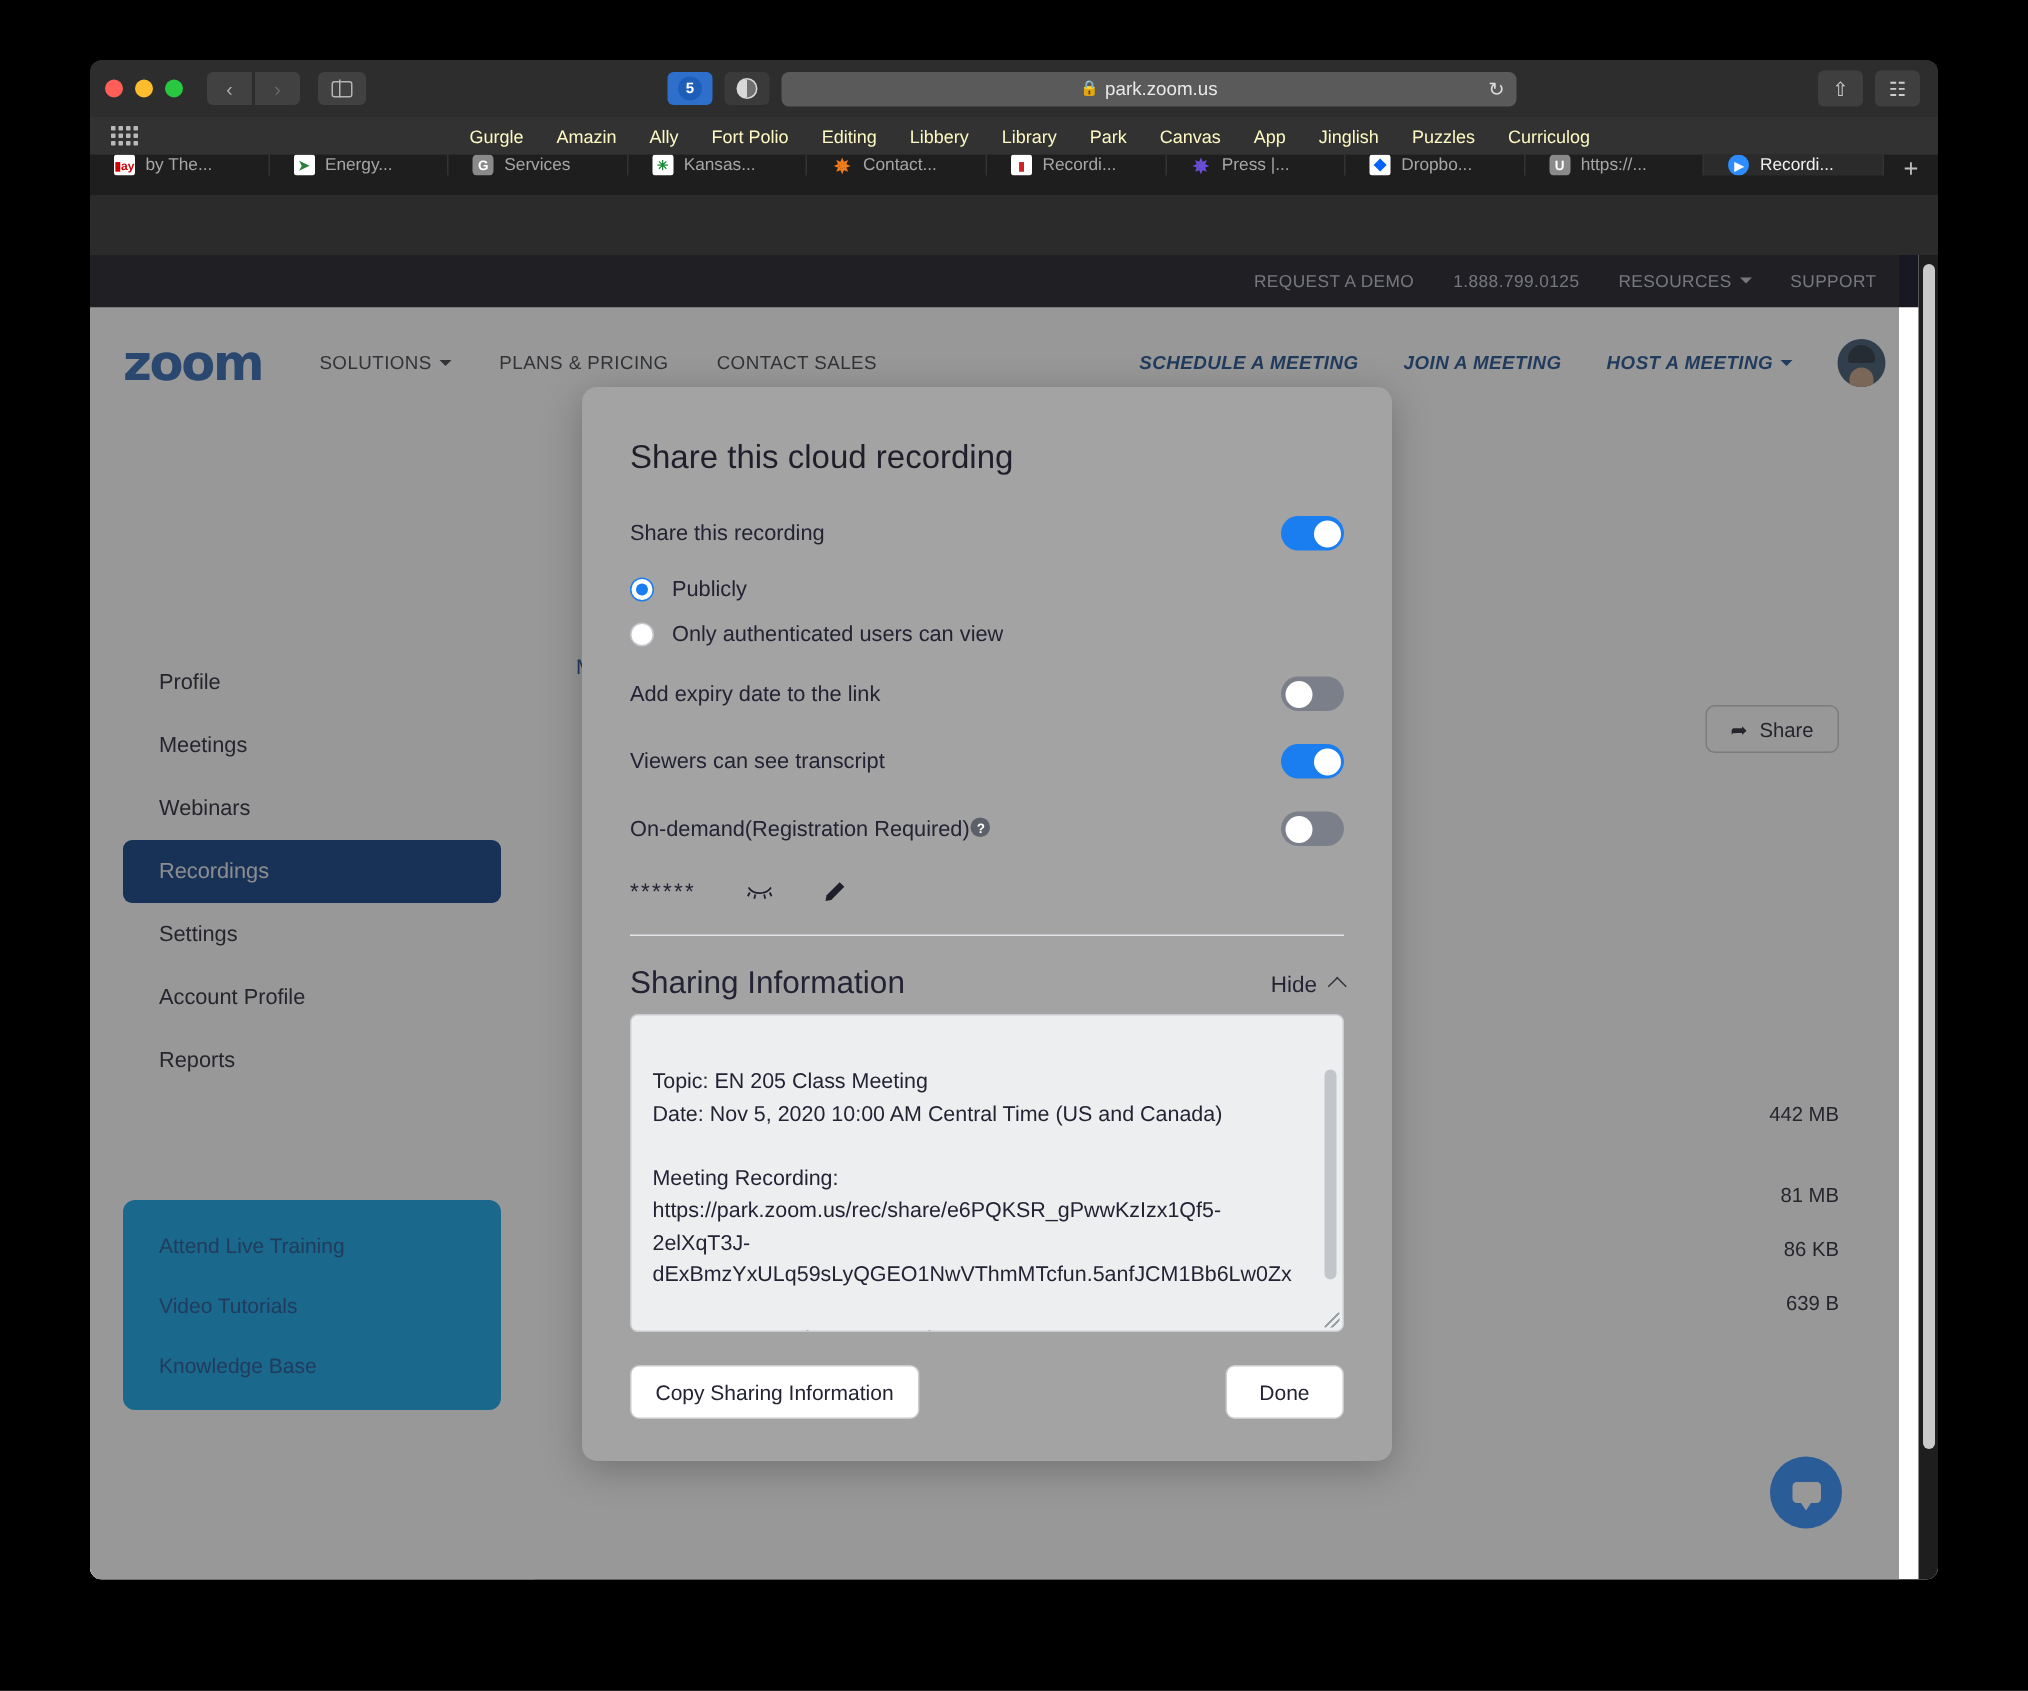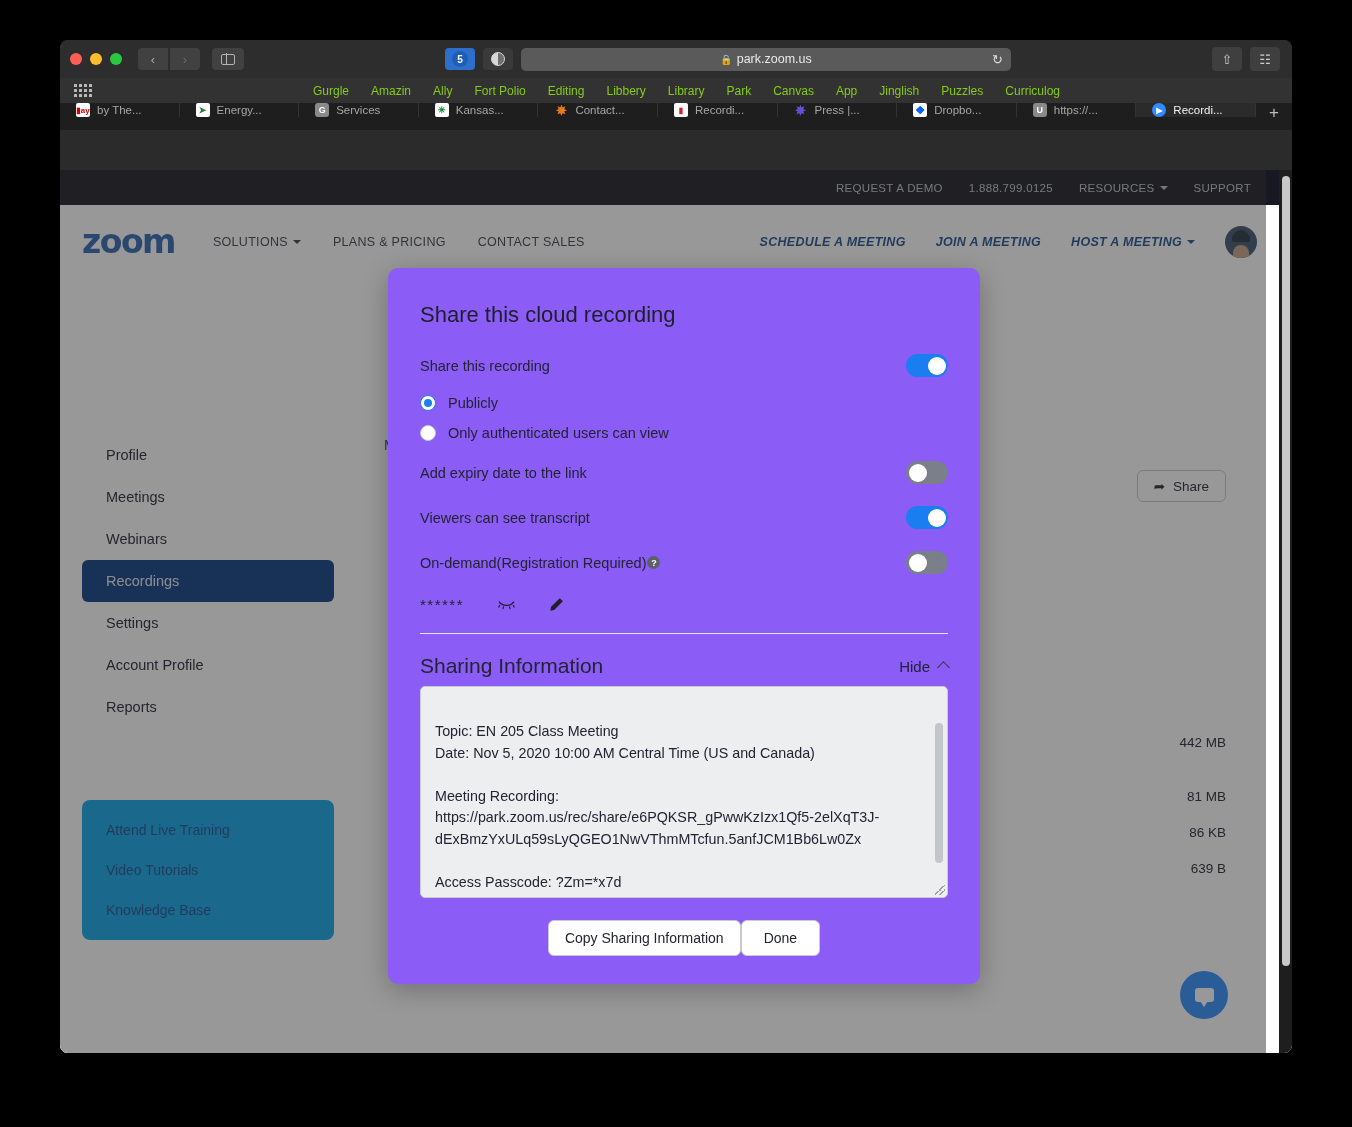--- a/index.html
+++ b/index.html
@@ -86,21 +86,21 @@
   
   #favbar {
     height: 25px; background: #323232;
     display: flex; align-items: center;
     padding: 0 14px;
     position: relative;
   }
   #apps-grid { display: grid; grid-template-columns: repeat(4,3px); gap: 2px; width: 21px;}
   #apps-grid i { width: 3px; height: 3px; background: #b9b9b9; display:block; border-radius:.5px;}
   #fav-links { display: flex; gap: 22px; margin: 0 auto; }
-  #fav-links span { color: #84cc16; font-size: 12px; }
+  #fav-links span { color: #fef9c3; font-size: 12px; }
 
   
   #tabbar { height: 27px; background: #1e1e1e; display: flex; align-items: flex-start; }
   .tab {
     flex: 1; display: flex; align-items: center; gap: 7px;
     padding-left: 16px;
     border-right: 1px solid #333;
     font-size: 11.5px; color: #a6a6a6;
     overflow: hidden; white-space: nowrap;
   }
@@ -190,22 +190,22 @@
   }
   #chat-bubble .sp { width:19px; height:14px; background:#fff; border-radius:3px; position:relative;}
   #chat-bubble .sp::after { content:''; position:absolute; left:5px; top:13px;
     border-left:4px solid transparent; border-right:4px solid transparent; border-top:6px solid #fff;}
 
   
   #overlay { position:absolute; left:0; top:0; right:13px; bottom:0; background:rgba(40,40,40,.48); }
 
   
   #modal {
-    position:absolute; left:328px; top:98px; width:592px;
-    background:#8b5cf6; border-radius:10px;
+    position:absolute; left:328px; top:88px; width:540px;
+    background:#a3a3a3; border-radius:10px;
     padding: 34px 32px 28px 32px;
     box-shadow: 0 6px 26px rgba(0,0,0,.25);
   }
   #modal-title { font-size:22px; color:#1f1f2b; font-weight:400; margin-bottom: 26px; }
   .row { display:flex; align-items:center; justify-content:space-between; margin-bottom: 18px; gap: 21px;}
   .row-label { font-size:14.5px; color:#232333; }
   .toggle { width:42px; height:23px; border-radius:12px; position:relative; flex:0 0 42px; }
   .toggle.on { background:#1a7ef0; }
   .toggle.off { background:#7b7f8a; }
   .toggle .knob { position:absolute; top:2.5px; width:18px; height:18px; border-radius:50%; background:#fff; }
@@ -246,21 +246,21 @@
   #ta-text { position:relative; top:-17px; }
   #ta-scroll-track { position:absolute; right:4px; top:5px; bottom:16px; width:8px; background:#eceef0;}
   #ta-scroll-thumb { position:absolute; right:4px; top:36px; width:8px; height:140px;
     background:#c2c5ca; border-radius:4px; }
   #ta-resize { position:absolute; right:2px; bottom:2px; width:10px; height:10px;
     background:
       linear-gradient(135deg, transparent 45%, #9aa0a6 45%, #9aa0a6 55%, transparent 55%),
       linear-gradient(135deg, transparent 70%, #9aa0a6 70%, #9aa0a6 80%, transparent 80%);
   }
 
-  #modal-actions { display:flex; align-items:center; justify-content:center; margin-top:22px; }
+  #modal-actions { display:flex; align-items:center; justify-content:space-between; margin-top:22px; }
   .btn {
     border:1px solid #c8cace; background:#fff; border-radius:6px;
     padding: 9px 16px; font-size:14px; color:#232333;
   }
   #done-btn { padding: 9px 22px; }
 </style>
 </head>
 <body>
 
 <div id="browser-window">

